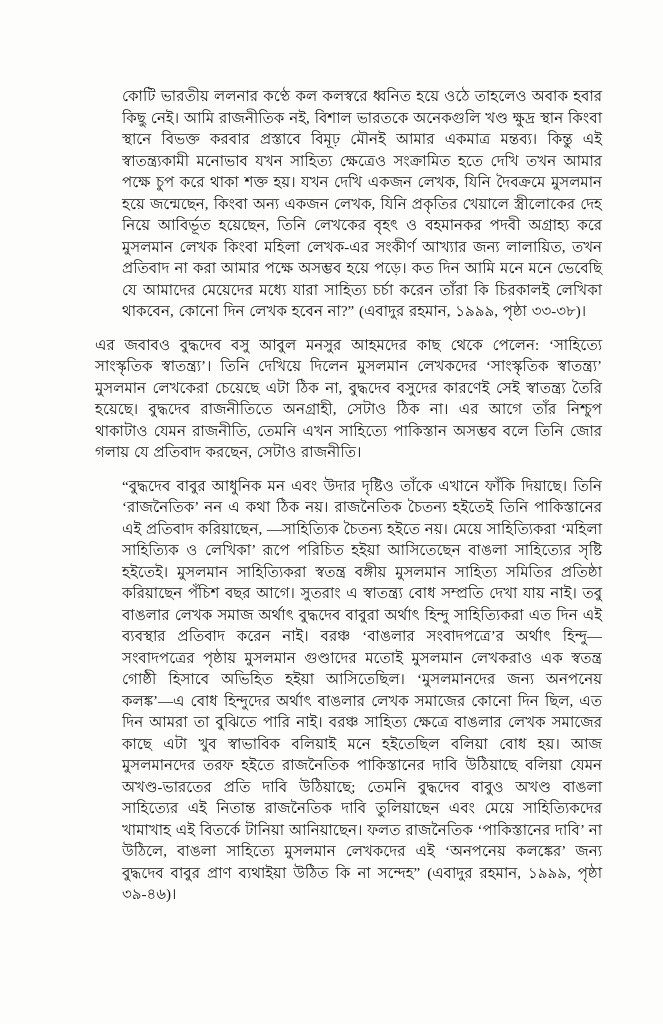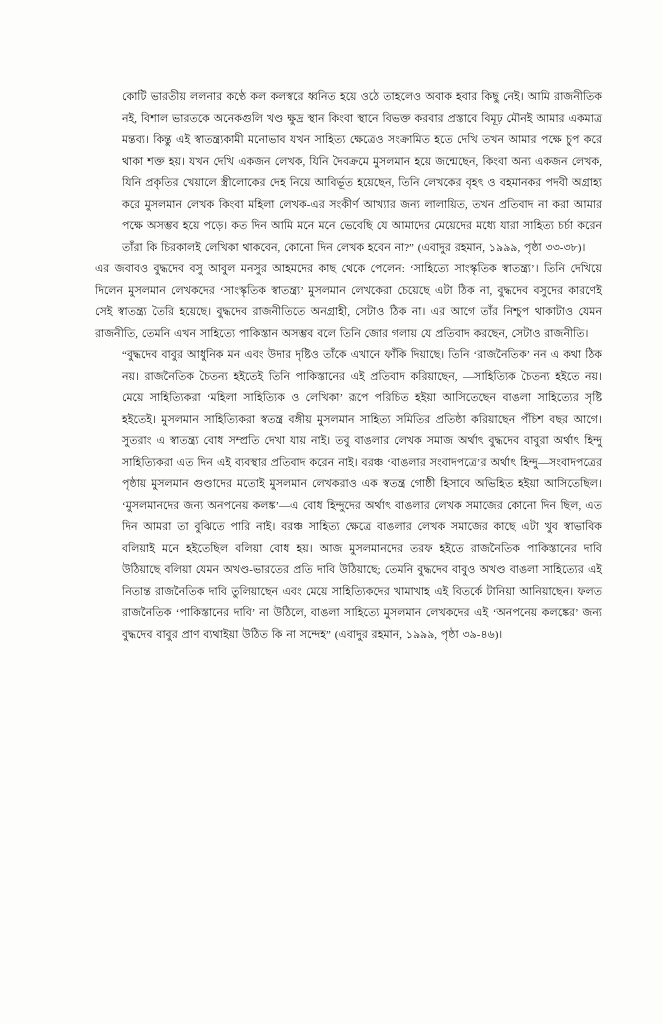--- a/index.html
+++ b/index.html
@@ -15,27 +15,28 @@
     background: #fdfdfb;
     overflow: hidden;
     font-family: "Liberation Serif", "DejaVu Serif", serif;
     color: #161616;
   }
   .content {
     padding: 86px 61px 0 95px;
   }
   .para {
     margin: 0;
-    font-size: 11px;
+    font-size: 15px;
     line-height: 21.5px;
     text-align: justify;
     text-justify: inter-word;
     word-spacing: 1px;
   }
   .para + .para {
+    margin-top: 12px;
   }
   .quote {
     margin-left: 27px;
   }
 </style>
 </head>
 <body>
 
 <div class="page">
   <div class="content">

